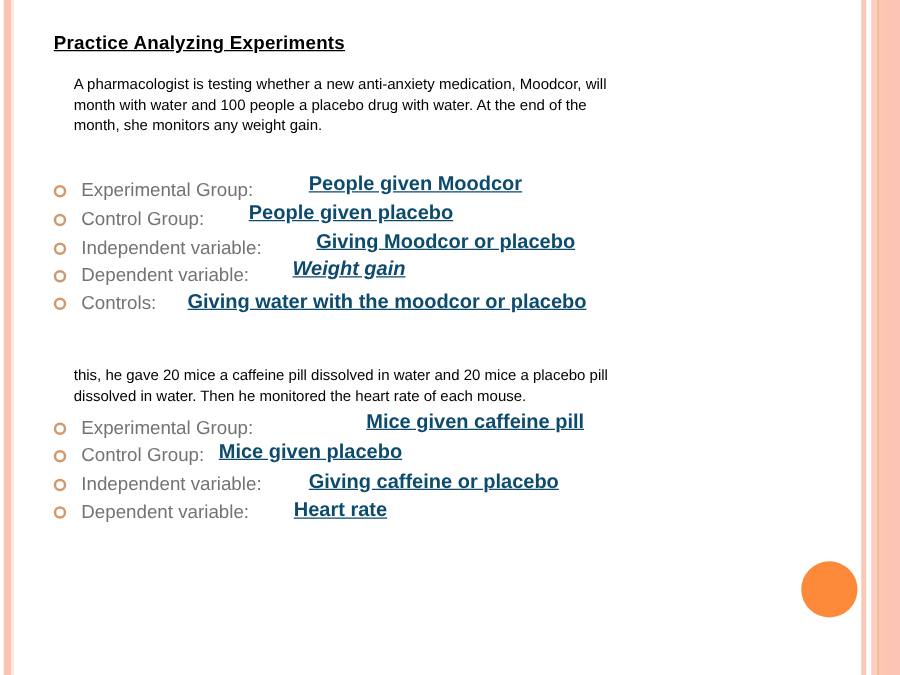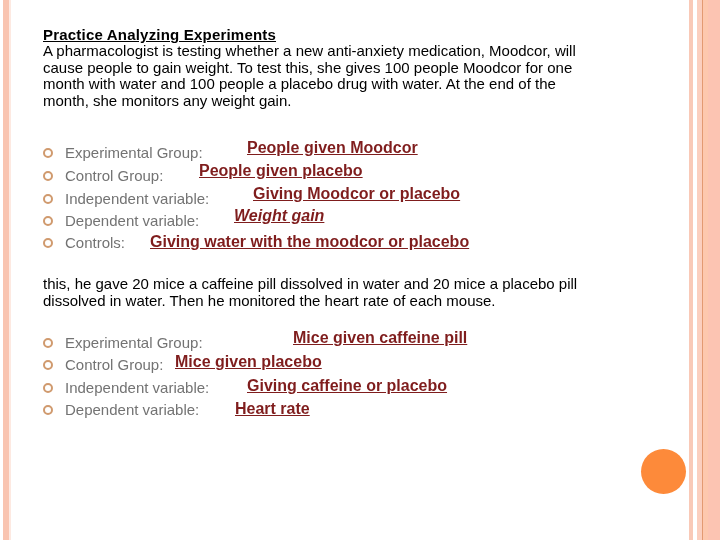--- a/index.html
+++ b/index.html
@@ -18,41 +18,41 @@
     .r4 { left: 703px; width: 5px; background: #fdc8ae; }
     .r5 { left: 708px; width: 12px; background: #fcc4b2; }
 
     .title {
       position: absolute; left: 43px; top: 26px;
       font-size: 15px; font-weight: bold; text-decoration: underline;
       letter-spacing: 0.2px; white-space: nowrap; text-align: right;
     }
     .para {
       position: absolute; left: 43px; width: 640px;
-      font-size: 15px; line-height: 16.5px; margin: 0;
+      font-size: 12px; line-height: 16.5px; margin: 16px;
     }
     .para .ln { display: block; white-space: nowrap; }
     .p1 { top: 43px; }
     .p2 { top: 276px; }
 
     .row {
       position: absolute; left: 40px; height: 22px; white-space: nowrap;
     }
     .bullet {
       position: absolute; left: 3px; top: 7px;
       width: 6px; height: 6px; border: 2px solid #d09a6e; border-radius: 50%;
     }
     .label {
       position: absolute; left: 25px; top: 3px;
       font-size: 15px; color: #737373;
     }
     .answer {
       position: absolute; top: -2px;
       font-size: 16px; font-weight: bold; text-decoration: underline;
-      color: #7f1d1d;
+      color: #0c4a6e;
     }
     .circle {
       position: absolute; left: 641px; top: 449px; width: 45px; height: 45px;
       border-radius: 50%; background: #fd8a3a;
     }
   </style>
 </head>
 <body>
 
 <div class="stripe left-stripe"></div>
@@ -60,21 +60,20 @@
 <div class="stripe r1"></div>
 <div class="stripe r2"></div>
 <div class="stripe r3"></div>
 <div class="stripe r4"></div>
 <div class="stripe r5"></div>
 
 <div class="title">Practice Analyzing Experiments</div>
 
 <p class="para p1">
   <span class="ln">A pharmacologist is testing whether a new anti-anxiety medication, Moodcor, will</span>
-  <span class="ln">cause people to gain weight. To test this, she gives 100 people Moodcor for one</span>
   <span class="ln">month with water and 100 people a placebo drug with water. At the end of the</span>
   <span class="ln">month, she monitors any weight gain.</span>
 </p>
 
 <div>
   <div class="row" style="top:141px;">
     <span class="bullet"></span>
     <span class="label">Experimental Group:</span>
     <span class="answer" style="left:207px;">People given Moodcor</span>
   </div>

